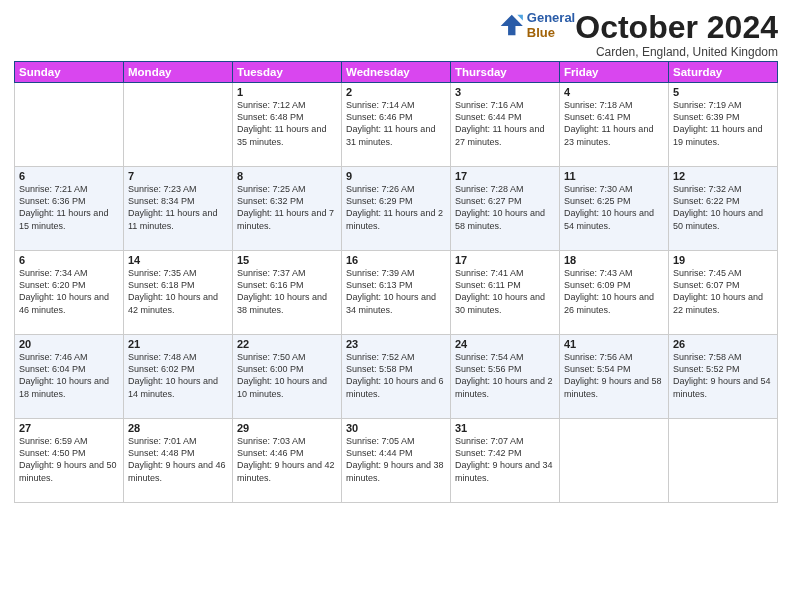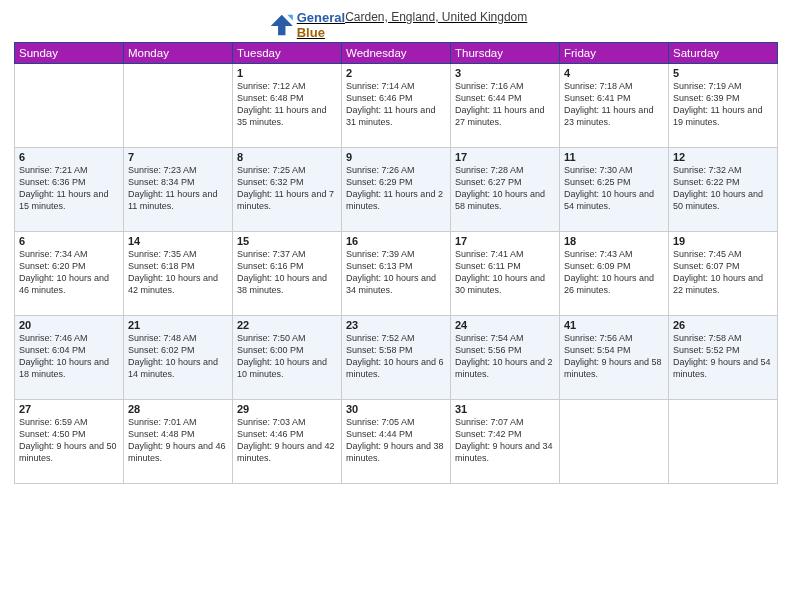--- a/index.html
+++ b/index.html
@@ -9,24 +9,23 @@
       width: 792px;
       height: 612px;
       overflow: hidden;
     }
     .page {
       width: 792px;
       padding: 10px 14px 6px 14px;
     }
     .header-top {
       display: flex;
-      justify-content: center;
+      justify-content: flex-end;
       align-items: flex-start;
       margin-bottom: 2px;
-      text-decoration: underline;
     }
     .logo {
       display: flex;
       align-items: center;
       gap: 4px;
     }
     .logo-icon {
       width: 28px;
       height: 24px;
     }
@@ -43,24 +42,24 @@
       font-size: 12px;
       color: #404040;
       font-weight: normal;
     }
     table {
       width: 100%;
       border-collapse: collapse;
       table-layout: fixed;
     }
     thead th {
-      background-color: #a21caf;
+      background-color: #d946ef;
       color: #fff;
       font-size: 11.5px;
-      font-weight: normal;
+      font-weight: bold;
       padding: 4px 4px;
       text-align: left;
       border: 1px solid #1a4a8a;
     }
     tbody td {
       border: 1px solid #ccc;
       vertical-align: top;
       padding: 3px 4px;
       font-size: 9.5px;
       color: #222;
@@ -93,20 +92,21 @@
       <svg class="logo-icon" viewBox="0 0 30 26">
         <polygon points="18,2 30,14 22,14 22,24 14,24 14,14 6,14" fill="#2a5ca8"></polygon>
         <polygon points="24,2 30,8 30,2" fill="#4fa3e0"></polygon>
       </svg>
       <div>
         <div style="font-size:13px;font-weight:bold;color:#2a5ca8;">General</div>
         <div style="font-size:13px;font-weight:bold;color:#a16207;">Blue</div>
       </div>
     </div>
     <div class="title-block">
+      <div class="month-title">October 2024</div>
       <div class="location-title">Carden, England, United Kingdom</div>
     </div>
   </div>
 
   <table>
     <thead>
       <tr>
       <th>Sunday</th>
           <th>Monday</th>
           <th>Tuesday</th>

